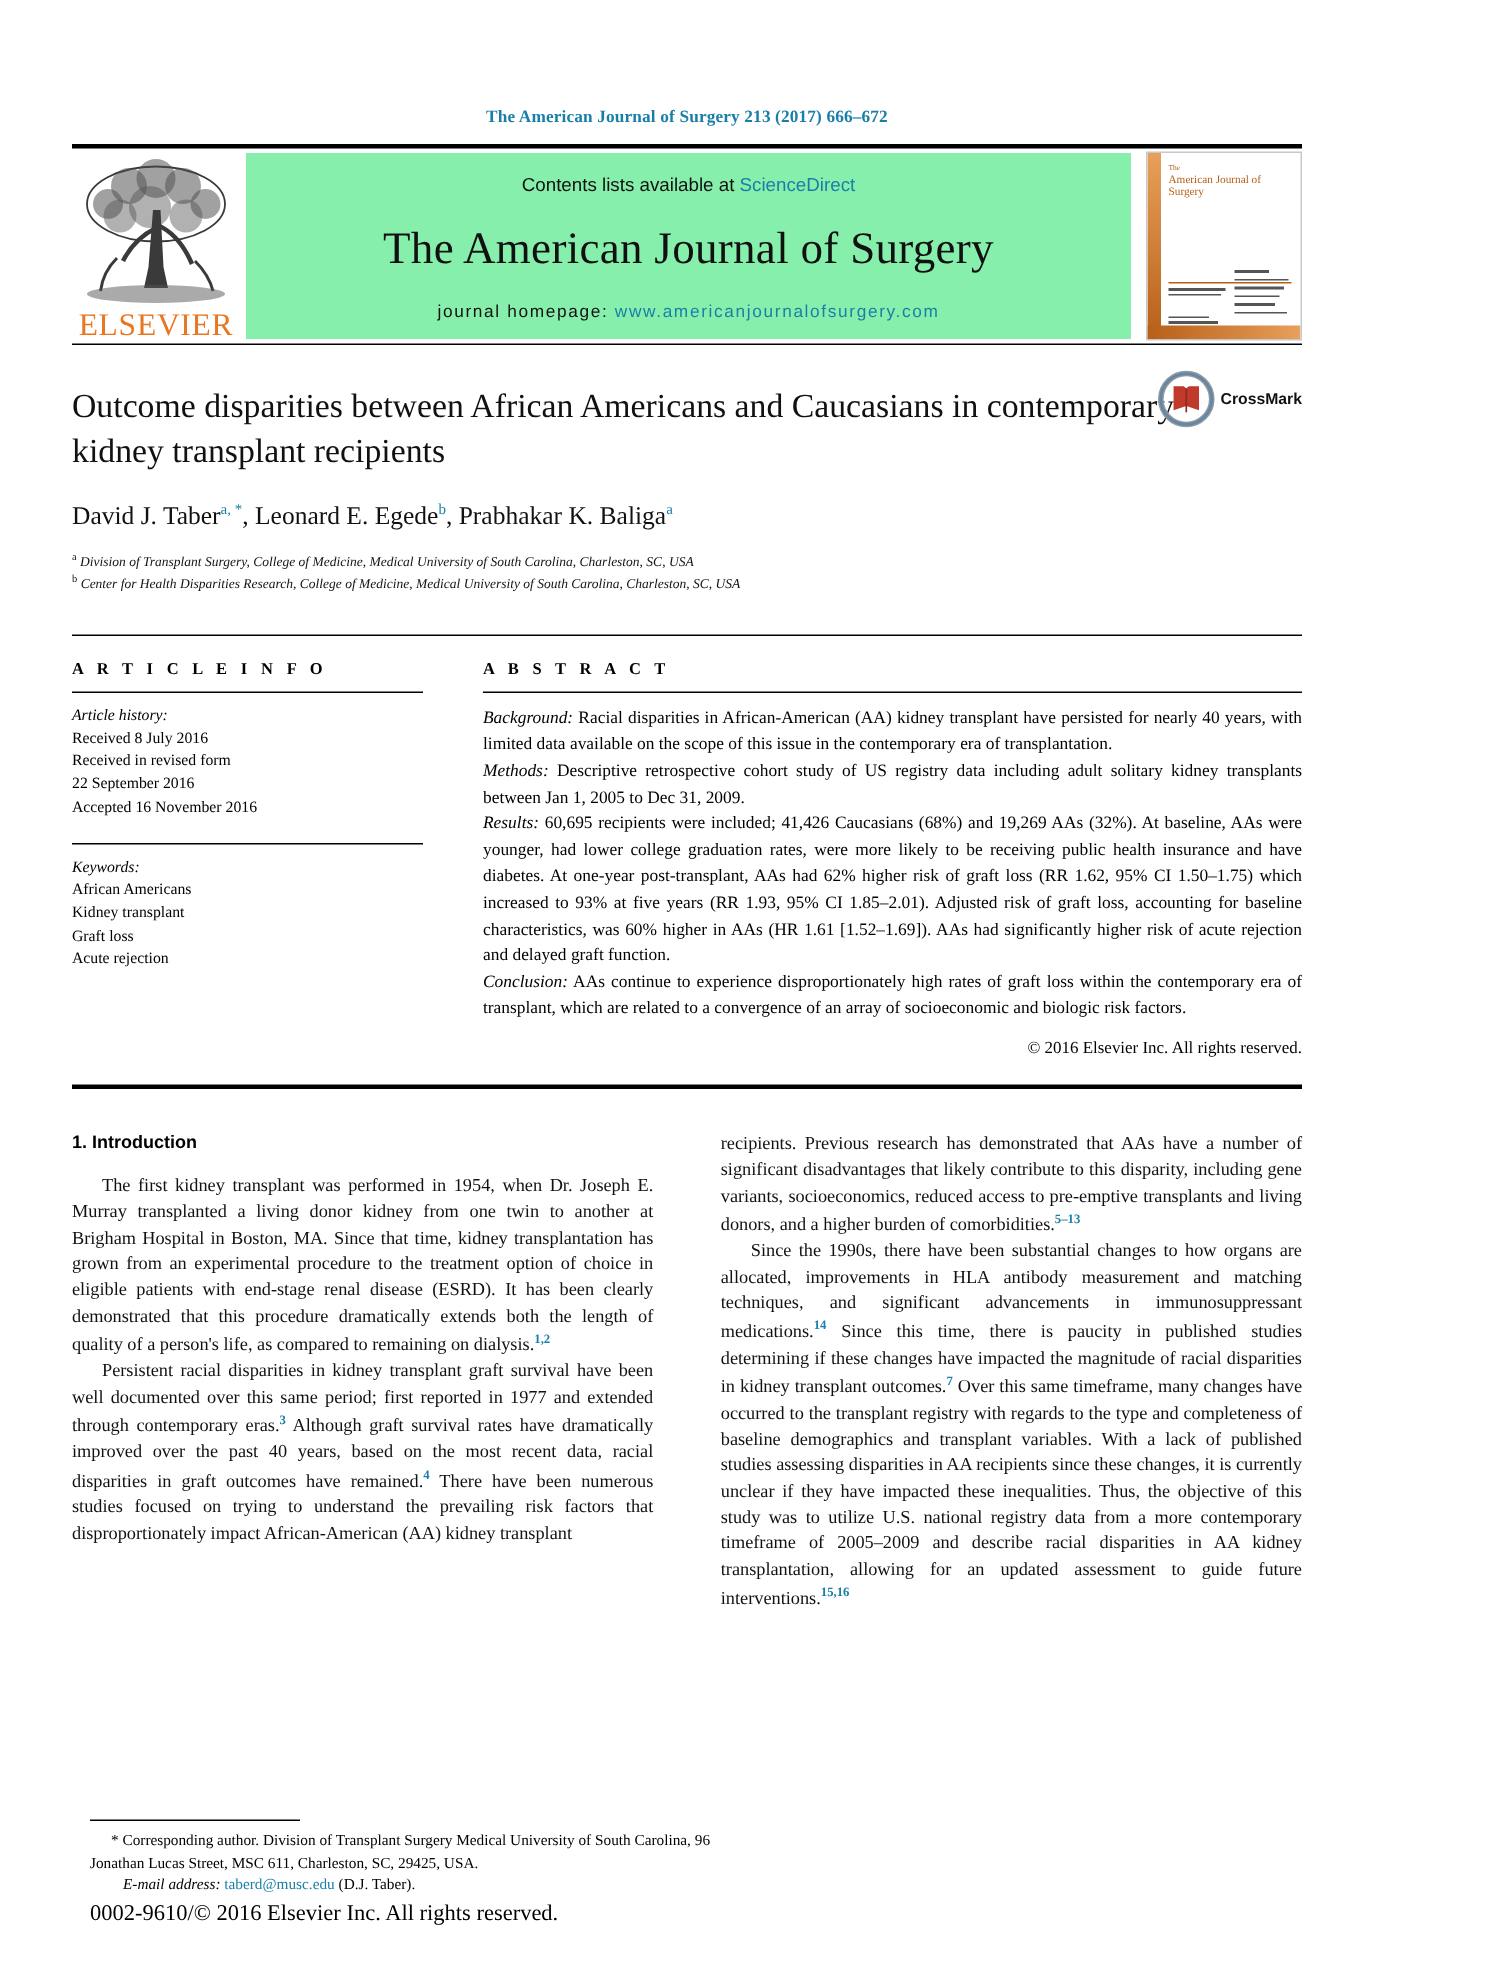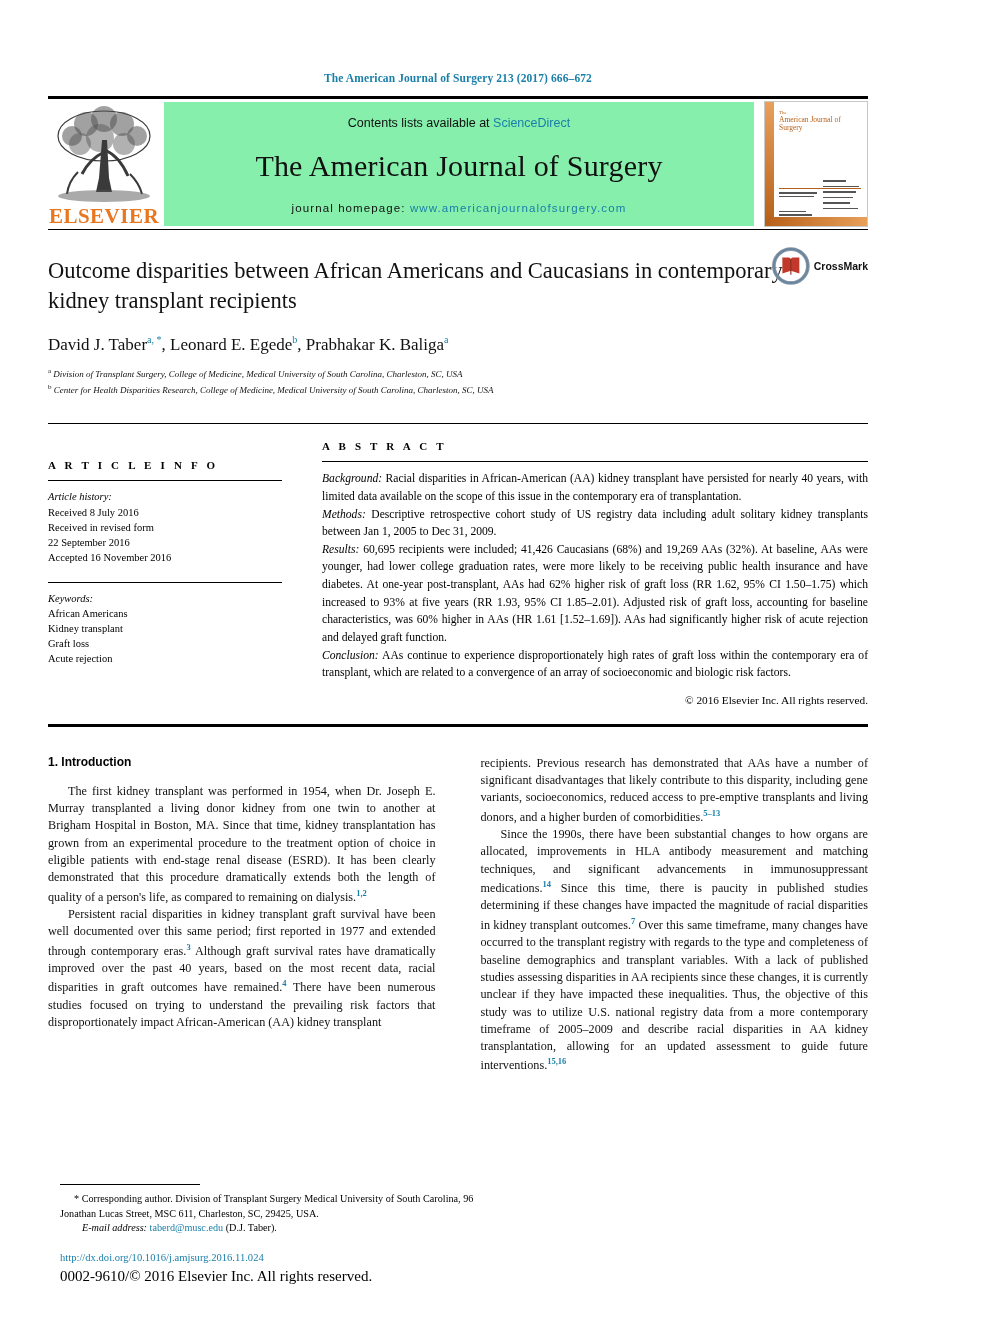--- a/index.html
+++ b/index.html
@@ -51,21 +51,21 @@
     padding-bottom: 2px;
     box-sizing: border-box;
   }
   .tree-wrap { width: 104px; height: 100px; }
   .elsevier-word {
     font-family: "Liberation Serif", serif;
     color: #E87722;
     font-size: 21px;
     letter-spacing: 0.5px;
     line-height: 1;
-    font-weight: 700;
+    font-weight: 400;
   }
   .masthead-center {
     flex: 1 1 auto;
     background: #86efac;
     margin: 3px 4px 3px 4px;
     display: flex;
     flex-direction: column;
     justify-content: space-between;
     align-items: center;
     padding: 14px 0 12px 0;
@@ -177,21 +177,20 @@
     display: flex;
     margin-top: 26px;
     border-top: 1px solid #000;
     padding-top: 16px;
   }
   .article-info {
     flex: 0 0 256px;
     width: 256px;
     padding-right: 22px;
     box-sizing: border-box;
-    margin-top: 19px;
   }
   .sect-label {
     font-family: "Liberation Serif", serif;
     font-weight: bold;
     font-size: 11px;
     letter-spacing: 3.2px;
   }
   .hr-thin { border-top: 1px solid #000; margin: 9px 0 8px 0; }
   .info-body { font-size: 10.5px; line-height: 1.45; }
   .info-body .ital { font-style: italic; }
@@ -407,17 +406,16 @@
 
   <div class="footnote-area">
     <div class="footnote-rule"></div>
     <div style="text-indent:14px">
       <span>*</span><span> Corresponding author. Division of Transplant Surgery Medical University of South Carolina, 96 Jonathan Lucas Street, MSC 611, Charleston, SC, 29425, USA.</span>
     </div>
     <div style="text-indent:22px">
       <span class="ital">E-mail address:</span>
       <span class="link">taberd@musc.edu</span><span> (D.J. Taber).</span>
     </div>
-    <div class="doi-line">http://dx.doi.org/10.1016/j.amjsurg.2016.11.024</div>
     <div class="issn-line">0002-9610/© 2016 Elsevier Inc. All rights reserved.</div>
   </div>
 
 </div>
 
 </body></html>

